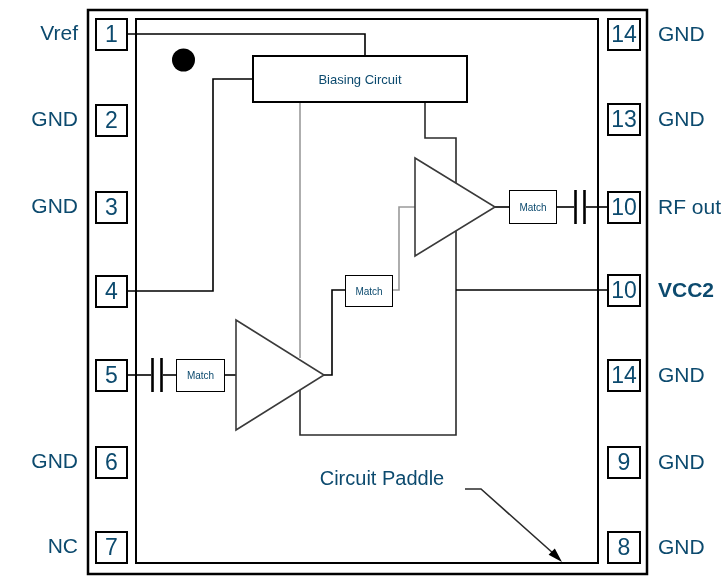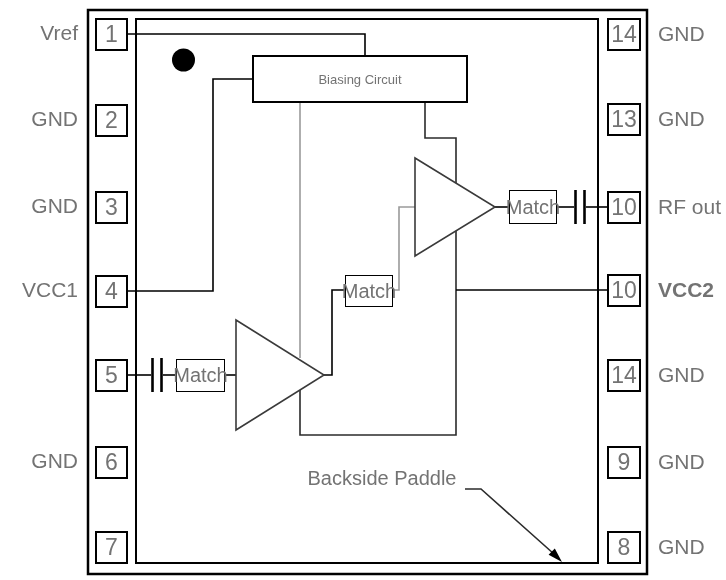--- a/index.html
+++ b/index.html
@@ -1,21 +1,21 @@
 <!DOCTYPE html>
 <html><head>
 <meta charset="utf-8">
 <style>
   html,body{margin:0;padding:0;background:#ffffff;}
   #stage{
     position:relative;
     width:726px;height:580px;
     background:#ffffff;
     font-family:"Liberation Sans","DejaVu Sans",sans-serif;
-    color:#737373;
+    color:#0c4a6e;
     overflow:hidden;
   }
   .pin-label{
     position:absolute;
     font-size:21px;
     line-height:26px;
     height:26px;
     white-space:nowrap;
   }
   .pin-label.left{width:70px;left:8px;text-align:right;}
@@ -33,21 +33,21 @@
   .pin-box.right{width:34px;}
   .block{
     position:absolute;
     box-sizing:border-box;
     border:2px solid #000;
     background:#fff;
     display:flex;align-items:center;justify-content:center;
     z-index:3;
   }
   .block.bias{font-size:13px;}
-  .block.match{font-size:20px;border-width:1.5px;}
+  .block.match{font-size:10px;border-width:1.5px;}
   #paddle-note{
     position:absolute;
     left:284px;top:466px;width:196px;
     text-align:center;
     font-size:20px;line-height:25px;
     z-index:4;
   }
   svg{position:absolute;left:0;top:0;z-index:1;}
 </style>
 </head>
@@ -94,22 +94,22 @@
 
     <circle cx="183.5" cy="60" r="11.5" fill="#000"></circle>
 
     <polyline points="465,489 481,489 554,554" fill="none" stroke="#2b2b2b" stroke-width="1.6"></polyline>
     <polygon points="562,562 554.8,548.6 548.6,554.8" fill="#000"></polygon>
   </svg>
 
   <div class="pin-label left" style="top:20px;">Vref</div>
   <div class="pin-label left" style="top:106px;">GND</div>
   <div class="pin-label left" style="top:193px;">GND</div>
-  <div class="pin-label left" style="top:277px;">VCC1</div>
   <div class="pin-label left" style="top:448px;">GND</div>
+  <div class="pin-label left" style="top:533px;">NC</div>
 
   <div class="pin-label right" style="top:21px;">GND</div>
   <div class="pin-label right" style="top:106px;">GND</div>
   <div class="pin-label right" style="top:194px;">RF out</div>
   <div class="pin-label right" style="top:277px;font-weight:bold;">VCC2</div>
   <div class="pin-label right" style="top:362px;">GND</div>
   <div class="pin-label right" style="top:449px;">GND</div>
   <div class="pin-label right" style="top:534px;">GND</div>
 
   <div class="pin-box" style="left:95px;top:18px;">1</div>
@@ -127,16 +127,16 @@
   <div class="pin-box right" style="left:607px;top:359px;">14</div>
   <div class="pin-box right" style="left:607px;top:446px;">9</div>
   <div class="pin-box right" style="left:607px;top:531px;">8</div>
 
   <div class="block bias" style="left:252px;top:55px;width:216px;height:48px;">Biasing Circuit</div>
   <div class="block match" style="left:176px;top:359px;width:49px;height:33px;">Match</div>
   <div class="block match" style="left:345px;top:275px;width:48px;height:32px;">Match</div>
   <div class="block match" style="left:509px;top:190px;width:48px;height:34px;">Match</div>
 
   <div id="paddle-note">
-    <div>Backside Paddle</div>
+    <div>Circuit Paddle</div>
   </div>
 
 </div>
 
 </body></html>

